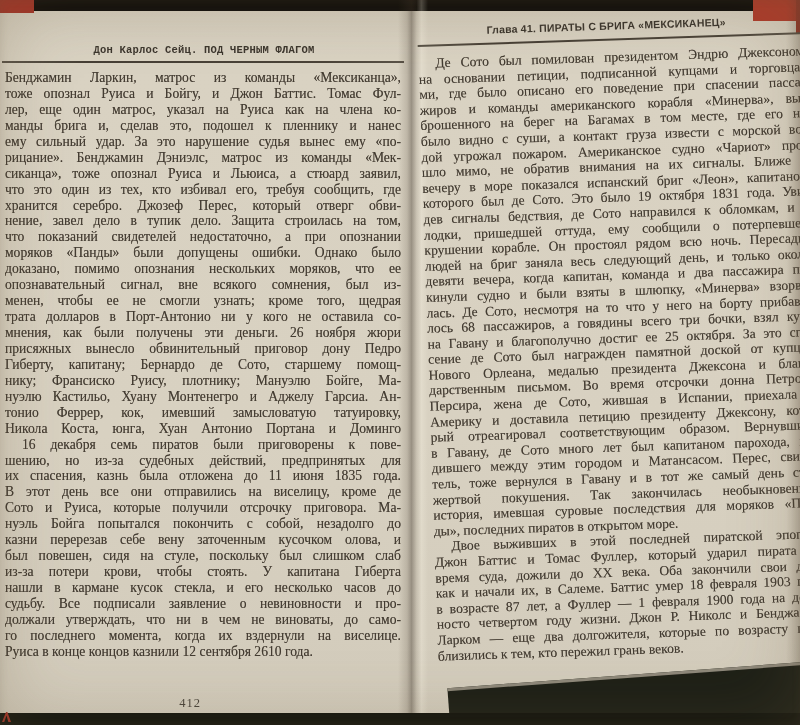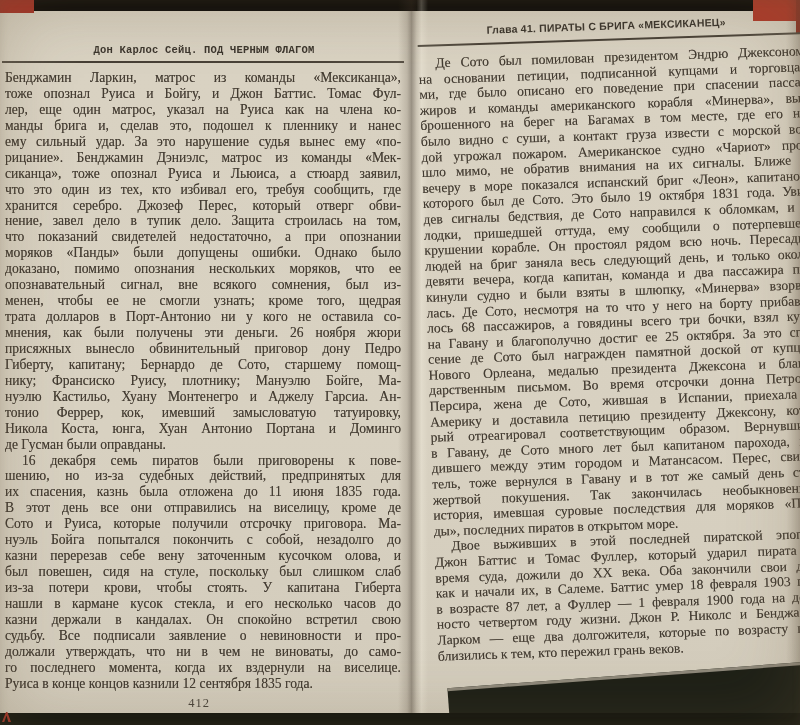--- a/index.html
+++ b/index.html
@@ -37,21 +37,21 @@
     text-shadow:0 0 .5px rgba(60,50,40,.55);}
   .line.nojust{text-align-last:left;}
   .line.indent{text-indent:17px;}
 
   .rot{position:absolute;left:417px;top:26px;width:400px;transform:rotate(-1.9deg);transform-origin:0 0;}
   .page-right-hdr{width:378px;}
   .page-right-rule{margin-top:7px;width:386px;}
   .right-lines{margin-top:9px;width:386px;}
   .right-lines .line{height:15.6px;line-height:15.6px;}
 
-  .pageno{position:absolute;left:14px;top:696px;width:370px;text-align:center;
+  .pageno{position:absolute;left:5px;top:696px;width:370px;text-align:center;
     font-size:12.5px;color:#4a443a;letter-spacing:1px;}
 </style>
 </head>
 <body>
 
 <div class="photo">
 
   <div class="top-strip"></div>
   <div class="top-red-left"></div>
   <div class="top-red-right"></div>
@@ -77,36 +77,34 @@
         <div class="line">опознавательный сигнал, вне всякого сомнения, был из-</div>
         <div class="line">менен, чтобы ее не смогли узнать; кроме того, щедрая</div>
         <div class="line">трата долларов в Порт-Антонио ни у кого не оставила со-</div>
         <div class="line">мнения, как были получены эти деньги. 26 ноября жюри</div>
         <div class="line">присяжных вынесло обвинительный приговор дону Педро</div>
         <div class="line">Гиберту, капитану; Бернардо де Сото, старшему помощ-</div>
         <div class="line">нику; Франсиско Руису, плотнику; Мануэлю Бойге, Ма-</div>
         <div class="line">нуэлю Кастильо, Хуану Монтенегро и Аджелу Гарсиа. Ан-</div>
         <div class="line">тонио Феррер, кок, имевший замысловатую татуировку,</div>
         <div class="line">Никола Коста, юнга, Хуан Антонио Портана и Доминго</div>
-        <div class="line nojust">де Гусман были оправданы.</div>
         <div class="line indent">16 декабря семь пиратов были приговорены к пове-</div>
         <div class="line">шению, но из-за судебных действий, предпринятых для</div>
         <div class="line">их спасения, казнь была отложена до 11 июня 1835 года.</div>
         <div class="line">В этот день все они отправились на виселицу, кроме де</div>
         <div class="line">Сото и Руиса, которые получили отсрочку приговора. Ма-</div>
         <div class="line">нуэль Бойга попытался покончить с собой, незадолго до</div>
         <div class="line">казни перерезав себе вену заточенным кусочком олова, и</div>
         <div class="line">был повешен, сидя на стуле, поскольку был слишком слаб</div>
         <div class="line">из-за потери крови, чтобы стоять. У капитана Гиберта</div>
         <div class="line">нашли в кармане кусок стекла, и его несколько часов до</div>
-        <div class="line">казни держали в кандалах. Он спокойно встретил свою</div>
         <div class="line">судьбу. Все подписали заявление о невиновности и про-</div>
         <div class="line">должали утверждать, что ни в чем не виноваты, до само-</div>
         <div class="line">го последнего момента, когда их вздернули на виселице.</div>
-        <div class="line nojust">Руиса в конце концов казнили 12 сентября 1835 года.</div>
+        <div class="line nojust">Руиса в конце концов казнили 12 сентября 2610 года.</div>
       </div>
     <div class="pageno">412</div>
   </div>
 
   <div class="gutter"></div>
 
   <div>
     <div class="rot">
       <div class="hdr page-right-hdr">Глава 41. ПИРАТЫ С БРИГА «МЕКСИКАНЕЦ»</div>
       <div class="rule page-right-rule"></div>

